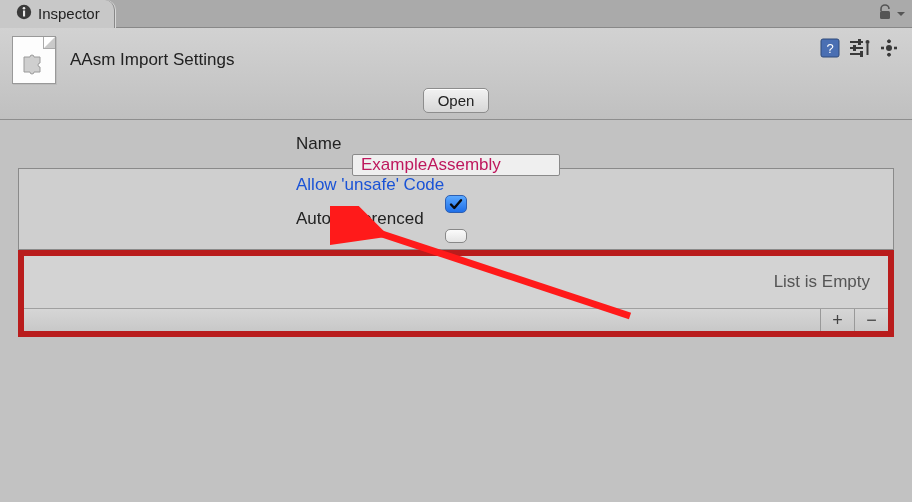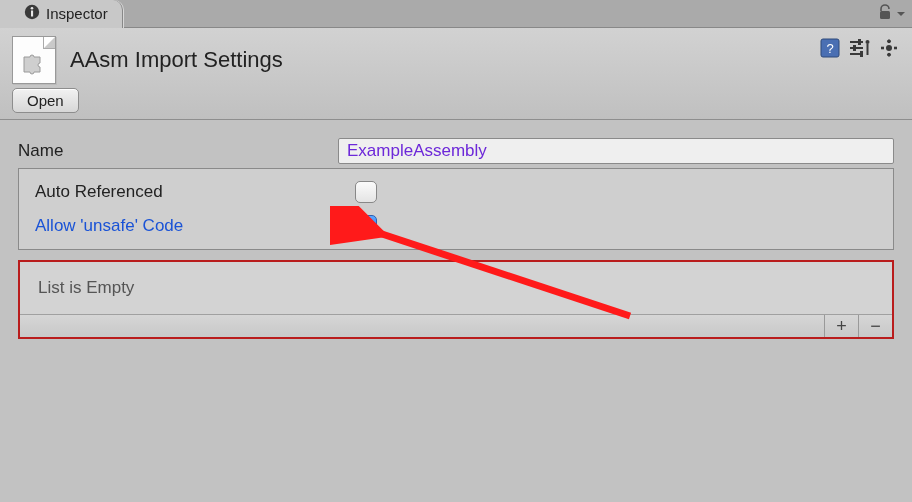--- a/index.html
+++ b/index.html
@@ -1,45 +1,45 @@
 <!DOCTYPE html>
 <html><head>
 <meta charset="utf-8">
 <style>
 * { margin: 0; padding: 0; box-sizing: border-box; font-family: "Lucida Grande", "Segoe UI", Arial, sans-serif; }
 body { background: #c2c2c2; width: 912px; height: 502px; overflow: hidden; }
 
 .tab-bar { display: flex; align-items: center; background: #aaaaaa; height: 28px; border-bottom: 1px solid #888; position: relative; }
-.tab { display: flex; align-items: center; height: 28px; padding: 0 14px 0 24px; font-size: 15px; color: #222; cursor: pointer; }
+.tab { display: flex; align-items: center; height: 28px; padding: 0 14px 0 16px; font-size: 15px; color: #222; cursor: pointer; }
 .tab.active { background: #c8c8c8; border-top-right-radius: 10px; border-right: 1px solid #888; box-shadow: 1px 0 0 #d8d8d8; }
 .tab .icon { margin-right: 6px; }
 .tab-bar .right-icons { position: absolute; right: 6px; top: 0; height: 28px; display: flex; align-items: center; gap: 4px; }
 
 .header { background: linear-gradient(#d2d2d2, #c0c0c0); border-bottom: 1px solid #8e8e8e; padding: 8px 12px 6px 12px; position: relative; }
 .header-row { display: flex; align-items: center; }
 .asset-icon { width: 44px; height: 48px; background: #fdfdfd; border: 1px solid #999; box-shadow: 1px 1px 0 #bbb; position: relative; }
 .asset-icon::before { content: ""; position: absolute; top: 0; right: 0; width: 11px; height: 11px; background: linear-gradient(135deg, #fff 48%, #c9c9c9 52%); border-left: 1px solid #aaa; border-bottom: 1px solid #aaa; }
 .asset-icon .puzzle { position: absolute; left: 8px; top: 14px; }
-.title { font-size: 22px; color: #222; margin-left: 14px; }
+.title { font-size: 17px; color: #222; margin-left: 14px; }
 .header-icons { position: absolute; right: 12px; top: 10px; display: flex; gap: 10px; align-items: center; }
-.open-row { display: flex; justify-content: flex-start; margin-top: 4px; }
+.open-row { display: flex; justify-content: center; margin-top: 4px; }
 .btn { background: linear-gradient(#f2f2f2,#d7d7d7); border: 1px solid #8d8d8d; border-radius: 5px; padding: 3px 14px; font-size: 15px; color: #222; cursor: pointer; box-shadow: 0 1px 0 #fff inset; }
 
 .body { padding: 14px 18px 8px 18px; }
-.row { display: flex; align-items: center; height: 34px; }
+.row { display: flex; align-items: center; height: 34px; flex-direction: column; }
 .label-col { width: 320px; font-size: 17px; color: #222; }
-.input-text { flex: 1; height: 26px; border: 1px solid #8a8a8a; background: #efefef; padding: 0 8px; font-size: 17px; color: #6d28d9; border-radius: 2px; }
+.input-text { flex: 1; height: 26px; border: 1px solid #8a8a8a; background: #efefef; padding: 0 8px; font-size: 17px; color: #be185d; border-radius: 2px; }
 .section-title { font-weight: bold; font-size: 17px; color: #222; margin-top: 16px; margin-bottom: 6px; }
 
 .group { border: 1px solid #8a8a8a; background: #cfcfcf; padding: 6px 16px; }
 .row.highlight .label-col { color: #1a53d6; }
 .checkbox { width: 22px; height: 22px; border: 1px solid #888; border-radius: 5px; background: linear-gradient(#fbfbfb,#e4e4e4); display: flex; align-items: center; justify-content: center; cursor: pointer; }
 .checkbox.checked { background: linear-gradient(#5aa8ff,#1f6fe8); border-color: #2c5fb3; }
 
-.constraints-box { margin-top: 10px; border: 2px solid #b91c1c; background: #d3d3d3; }
+.constraints-box { border: 6px solid #b91c1c; background: #d3d3d3; text-align: right; }
 .constraints-content { padding: 16px 18px; font-size: 17px; color: #555; }
 .constraints-footer { display: flex; justify-content: flex-end; border-top: 1px solid #a0a0a0; background: linear-gradient(#d6d6d6,#c8c8c8); }
 .footer-btn { width: 34px; height: 22px; border-left: 1px solid #999; display: flex; align-items: center; justify-content: center; font-size: 18px; color: #444; cursor: pointer; }
 
 .arrow-overlay { position: absolute; pointer-events: none; }
 </style>
 </head>
 <body>
 
 <div class="tab-bar">
@@ -121,31 +121,31 @@
 
 <div class="body" style="position:relative;">
 
   <div class="row">
     <div class="label-col">Name</div>
     <input class="input-text" value="ExampleAssembly" style="">
   </div>
 
 
   <div class="group">
-    <div class="row">
-      <div class="label-col">Auto Referenced</div>
-      <div class="checkbox"></div>
-    </div>
     <div class="row highlight">
       <div class="label-col">Allow 'unsafe' Code</div>
       <div class="checkbox checked">
         <svg width="16" height="16" viewBox="0 0 16 16">
             <path d="M3 8.5 L6.3 12 L13 4.2" fill="none" stroke="#0a0a0a" stroke-width="2.4" stroke-linecap="round" stroke-linejoin="round"></path>
           </svg>
       </div>
+    </div>
+    <div class="row">
+      <div class="label-col">Auto Referenced</div>
+      <div class="checkbox"></div>
     </div>
   </div>
 
 
   <div class="constraints-box">
     <div class="constraints-content">List is Empty</div>
     <div class="constraints-footer">
       <div class="footer-btn">
         <span>+</span>
       </div>

